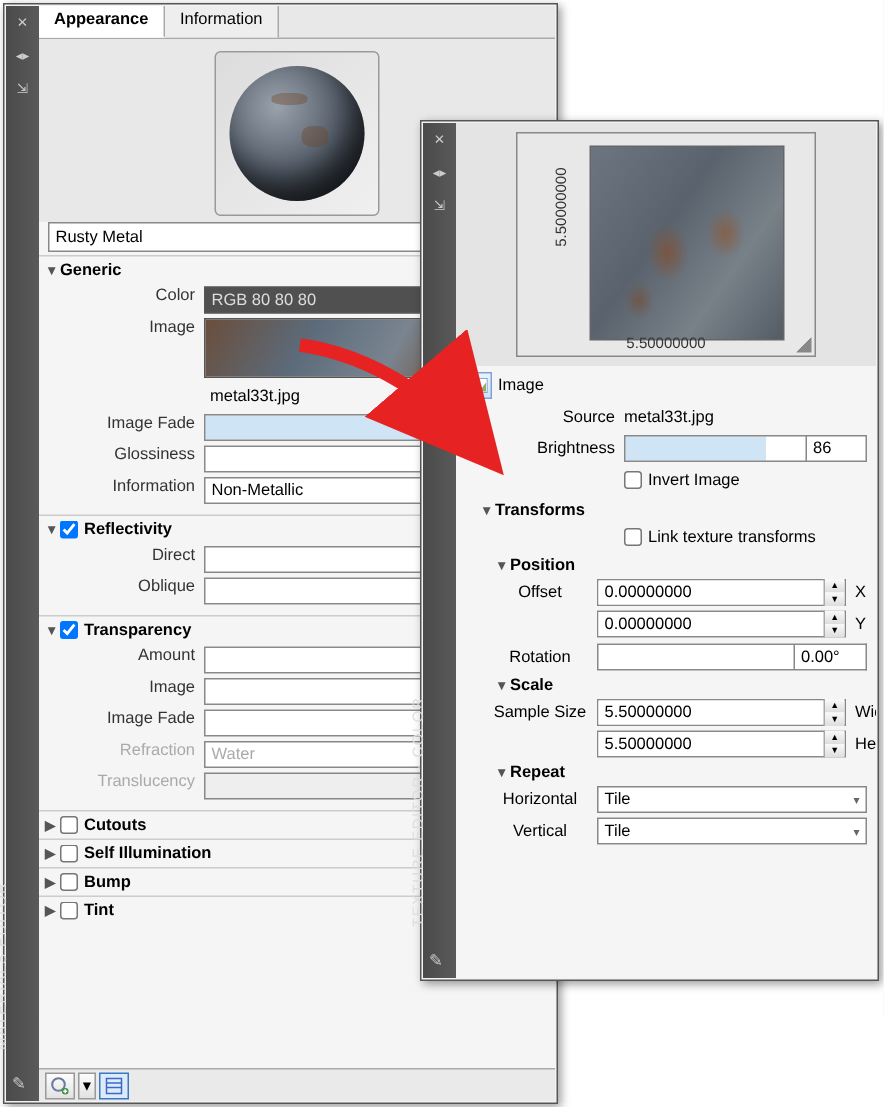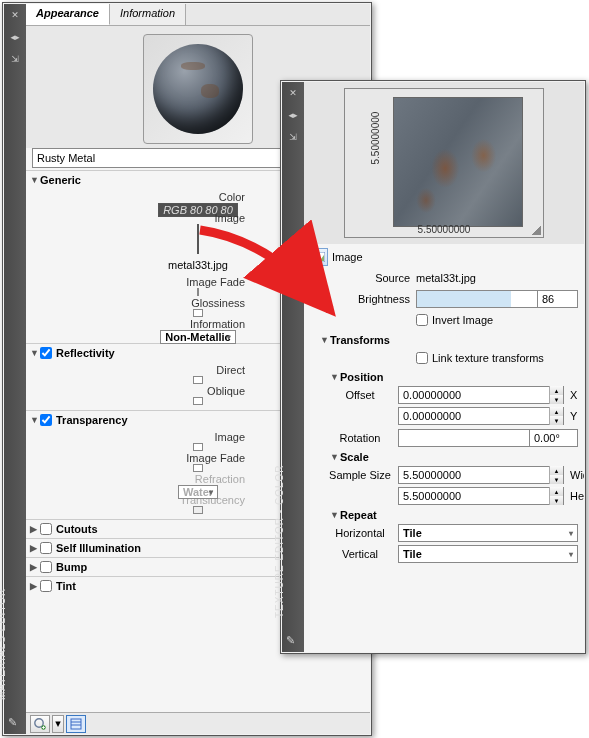--- a/index.html
+++ b/index.html
@@ -9,45 +9,45 @@
 .mat-panel { left: 2px; top: 2px; width: 370px; height: 734px; }
 .tex-panel { left: 280px; top: 80px; width: 306px; height: 574px; z-index: 10; }
 
 .sidebar { position: absolute; left: 1px; top: 1px; bottom: 1px; width: 22px; background: linear-gradient(to right,#4a4a4a,#5a5a5a); display: flex; flex-direction: column; align-items: center; }
 .side-label { position: absolute; bottom: 34px; left: 3px; transform: rotate(-90deg); transform-origin: left bottom; color: #ddd; font-size: 10px; letter-spacing: 1px; white-space: nowrap; }
 .side-icon { width: 14px; height: 14px; margin: 4px 0; color: #ccc; display:flex; align-items:center; justify-content:center; font-size:9px; }
 .side-bottom { position:absolute; bottom:4px; left:4px; width:14px; height:14px; color:#ccc; }
 
 .content { position: absolute; left: 23px; right: 1px; top: 1px; bottom: 1px; background: #f5f5f5; overflow: hidden; }
 
-.tabbar { height: 22px; background: #e8e8e8; display: flex; border-bottom: 1px solid #aaa; font-style: italic; }
+.tabbar { height: 22px; background: #e8e8e8; display: flex; border-bottom: 1px solid #aaa; }
 .tab { padding: 3px 10px; border-right: 1px solid #aaa; background: #eee; cursor: pointer; }
 .tab.active { background: #fff; border-bottom: 1px solid #fff; font-weight: bold; }
 
 .preview-area { display:flex; justify-content:center; padding:8px 0 4px 0; background:#e8e8e8; }
 .sphere { width:110px; height:110px; border:1px solid #999; border-radius:4px; display:flex; align-items:center; justify-content:center; background:linear-gradient(135deg,#dcdcdc,#f0f0f0); }
 .ball { width:90px; height:90px; border-radius:50%; background:radial-gradient(circle at 35% 30%, #9aa2ac 0%, #5b6470 45%, #2a3038 80%); position:relative; box-shadow:inset -8px -14px 18px rgba(0,0,0,.5); }
 .ball:before,.ball:after{content:"";position:absolute;background:rgba(110,70,40,.4);}
 .ball:before{width:24px;height:8px;top:18px;left:28px;border-radius:40%;}
 .ball:after{width:18px;height:14px;top:40px;left:48px;border-radius:40%;}
 
 .name-row { padding: 0 6px 2px 6px; }
 .name-input { width: 100%; height: 20px; border: 1px solid #888; padding: 0 4px; background:#fff; }
 
 .section-head { display:flex; align-items:center; padding: 3px 4px; font-weight: bold; cursor:pointer; border-top:1px solid #ccc; }
 .tri { width:10px; display:inline-block; color:#555; font-size:9px; }
 .chk { width:12px; height:12px; margin:0 4px 0 0; }
 .sec-body { padding: 1px 4px 4px 4px; }
 
-.row { display:flex; align-items:center; margin: 1px 0; height:20px;flex-direction:column; }
+.row { display:flex; align-items:flex-start; margin: 1px 0; height:20px; }
 .row.tall { height:42px; }
 .lbl { width: 106px; text-align: right; padding-right: 6px; color:#333; }
 .lbl.dim { color:#aaa; }
 .val { flex:1; height:18px; border:1px solid #888; background:#fff; padding:0 4px; display:flex; align-items:center; }
-.color-sw { flex:1; height:18px; border:1px solid #555; background:#505050; color:#ddd; display:flex; align-items:center; padding:0 4px;font-style:italic; }
+.color-sw { flex:1; height:18px; border:1px solid #555; background:#505050; color:#ddd; display:flex; align-items:center; padding:0 4px; }
 .thumb { flex:1; height:40px; border:1px solid #555; background:linear-gradient(120deg,#6a4e3c 0%,#5c6b7a 30%,#7a8490 55%,#6f5843 75%,#3e4650 100%); }
 .dim-input { background:#eee; color:#aaa; }
 .noimg { color:#888; }
 .fade-bar { flex:1; height:18px; border:1px solid #888; background:linear-gradient(to right,#cfe5f5 0%,#cfe5f5 100%); }
 
 .bottombar { position:absolute; left:0; right:0; bottom:0; height:22px; background:#eaeaea; border-top:1px solid #aaa; display:flex; align-items:center; padding:0 4px; gap:2px; }
 .tbtn { width:20px; height:18px; border:1px solid #999; background:linear-gradient(#fdfdfd,#e2e2e2); display:flex; align-items:center; justify-content:center; cursor:pointer; }
 .tbtn.active{ border-color:#3a78c2; background:#dceafc; }
 
 .tex-preview { padding:6px; background:#e4e4e4; display:flex; justify-content:center; position:relative; }
@@ -69,21 +69,21 @@
 .spin { flex:1; height:18px; border:1px solid #888; background:#fff; display:flex; align-items:center; }
 .spin input { border:none; flex:1; padding:0 4px; height:16px; font-size:11px; }
 .spin-btns { width:14px; height:18px; display:flex; flex-direction:column; border-left:1px solid #aaa; }
 .spin-btns div { flex:1; display:flex; align-items:center; justify-content:center; font-size:6px; background:linear-gradient(#fafafa,#ddd); cursor:pointer; }
 .suffix { width:40px; padding-left:6px; }
 .subhead { display:flex; align-items:center; font-weight:bold; padding:3px 0 1px 10px; }
 .subsubhead { display:flex; align-items:center; font-weight:bold; padding:2px 0 1px 20px; }
 .indent { padding-left: 18px; }
 .bright-bar { flex:1; height:18px; border:1px solid #888; background:linear-gradient(to right,#cfe5f5 0%,#cfe5f5 78%,#fff 78%,#fff 100%); }
 .bright-val { width:40px; height:18px; border:1px solid #888; border-left:none; padding:0 4px; display:flex; align-items:center; background:#fff; }
-.dd { flex:1; height:18px; border:1px solid #888; background:#fff; display:flex; align-items:center; padding:0 4px; position:relative; cursor:pointer;font-weight:bold; }
+.dd { flex:1; height:18px; border:1px solid #888; background:#fff; display:flex; align-items:center; padding:0 4px; position:relative; cursor:pointer; }
 .dd:after { content:"▾"; position:absolute; right:4px; color:#666; font-size:8px; }
 .ic-img { width:18px; height:18px; border:1px solid #7aa3d4; background:linear-gradient(#eaf3fc,#cfe2f9); display:flex; align-items:center; justify-content:center; margin-right:4px; }
 
 .arrow { position:absolute; left:190px; top:220px; z-index:20; pointer-events:none; }
 
 </style>
 </head>
 <body>
 
 <div class="panel mat-panel">
@@ -154,20 +154,24 @@
           <div class="val"></div>
         </div>
     </div>
 
     <div class="section-head">
         <span class="tri">▼</span>
         <input type="checkbox" class="chk" checked="" style="">
         <span>Transparency</span>
       </div>
     <div class="sec-body">
+      <div class="row">
+          <div class="lbl">Amount</div>
+          <div class="val"></div>
+        </div>
       <div class="row">
           <div class="lbl">Image</div>
           <div class="val"></div>
         </div>
       <div class="row">
           <div class="lbl">Image Fade</div>
           <div class="val"></div>
         </div>
       <div class="row">
           <div class="lbl dim">Refraction</div>

